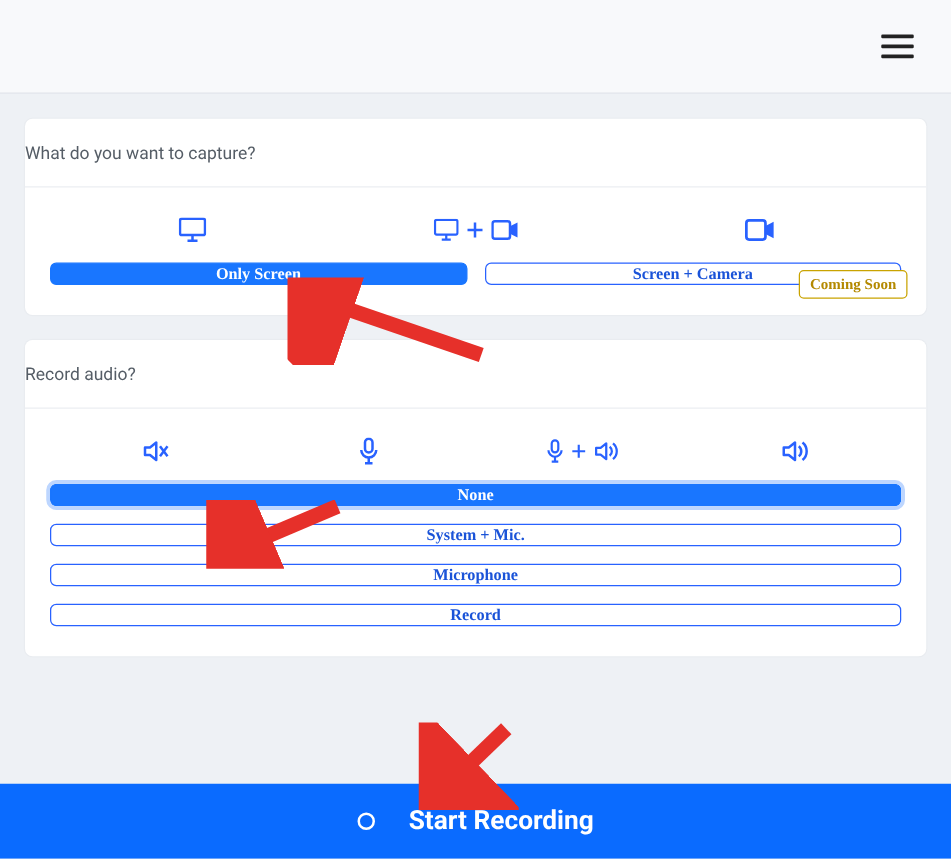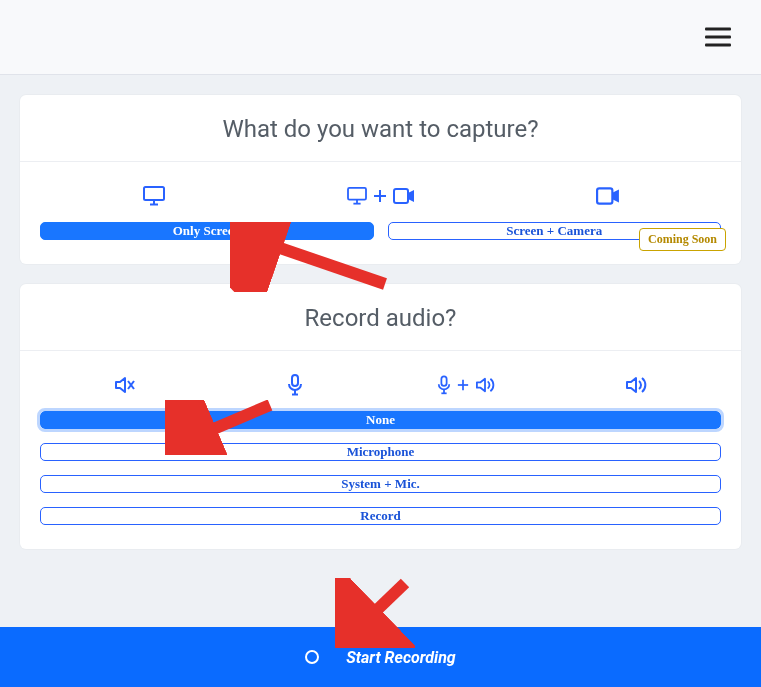--- a/index.html
+++ b/index.html
@@ -46,22 +46,21 @@
     margin: 5px 0;
     border-radius: 1px;
   }
   .card {
     background: #fff;
     margin: 20px;
     border-radius: 6px;
     box-shadow: 0 0 0 1px rgba(0,0,0,0.02);
   }
   .card-title {
-    text-align: center;
-    font-size: 24px;
+    font-size: 14px;
     color: #555d66;
     padding: 20px 0 18px;
     border-bottom: 1px solid #eceef2;
     font-weight: 400;
   }
   .card-body { padding: 14px 20px 24px; }
   .icon-row, .btn-row {
     display: flex;
     justify-content: space-around;
     align-items: center;
@@ -112,23 +111,22 @@
     right: 0;
     bottom: 0;
     background: #0a6bff;
     color: #fff;
     height: 60px;
     display: flex;
     align-items: center;
     justify-content: center;
     gap: 27px;
     font-weight: 700;
-    font-size: 16px;
+    font-size: 21px;
     cursor: pointer;
-    font-style: italic;
   }
   .rec-circle {
     width: 14px;
     height: 14px;
     border: 2px solid #fff;
     border-radius: 50%;
   }
   
   .arrow { position:absolute; pointer-events:none; }
   .arrow svg { display:block; }
@@ -226,22 +224,22 @@
       <div class="icon-wrap">
         <svg width="22" height="20" viewBox="0 0 22 20">
             <path d="M2 7 L6 7 L11 3 L11 17 L6 13 L2 13 Z" fill="none" stroke="#2962ff" stroke-width="2" stroke-linejoin="round"></path>
             <path d="M14 6 A5 5 0 0 1 14 14" fill="none" stroke="#2962ff" stroke-width="2"></path>
             <path d="M17 3 A9 9 0 0 1 17 17" fill="none" stroke="#2962ff" stroke-width="2"></path>
           </svg>
       </div>
     </div>
     <div class="btn-row4">
       <div class="opt-btn selected ringed"><span>None</span></div>
+      <div class="opt-btn"><span>System + Mic.</span></div>
       <div class="opt-btn"><span>Microphone</span></div>
-      <div class="opt-btn"><span>System + Mic.</span></div>
       <div class="opt-btn"><span>Record</span></div>
     </div>
   </div>
 </div>
 
 <div class="start-bar">
   <span class="rec-circle"></span>
   <span>Start Recording</span>
 </div>
 

